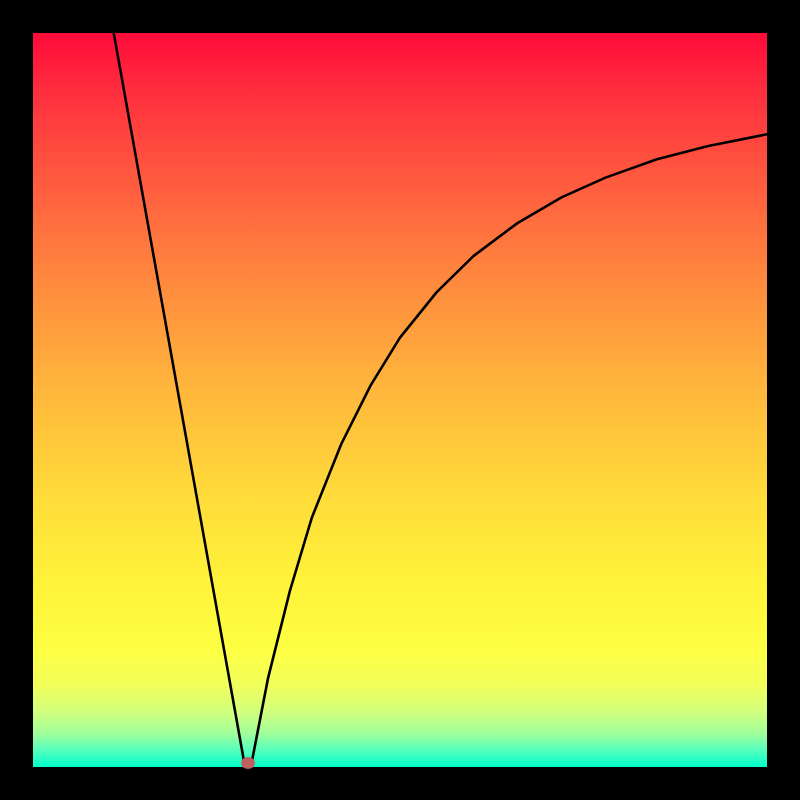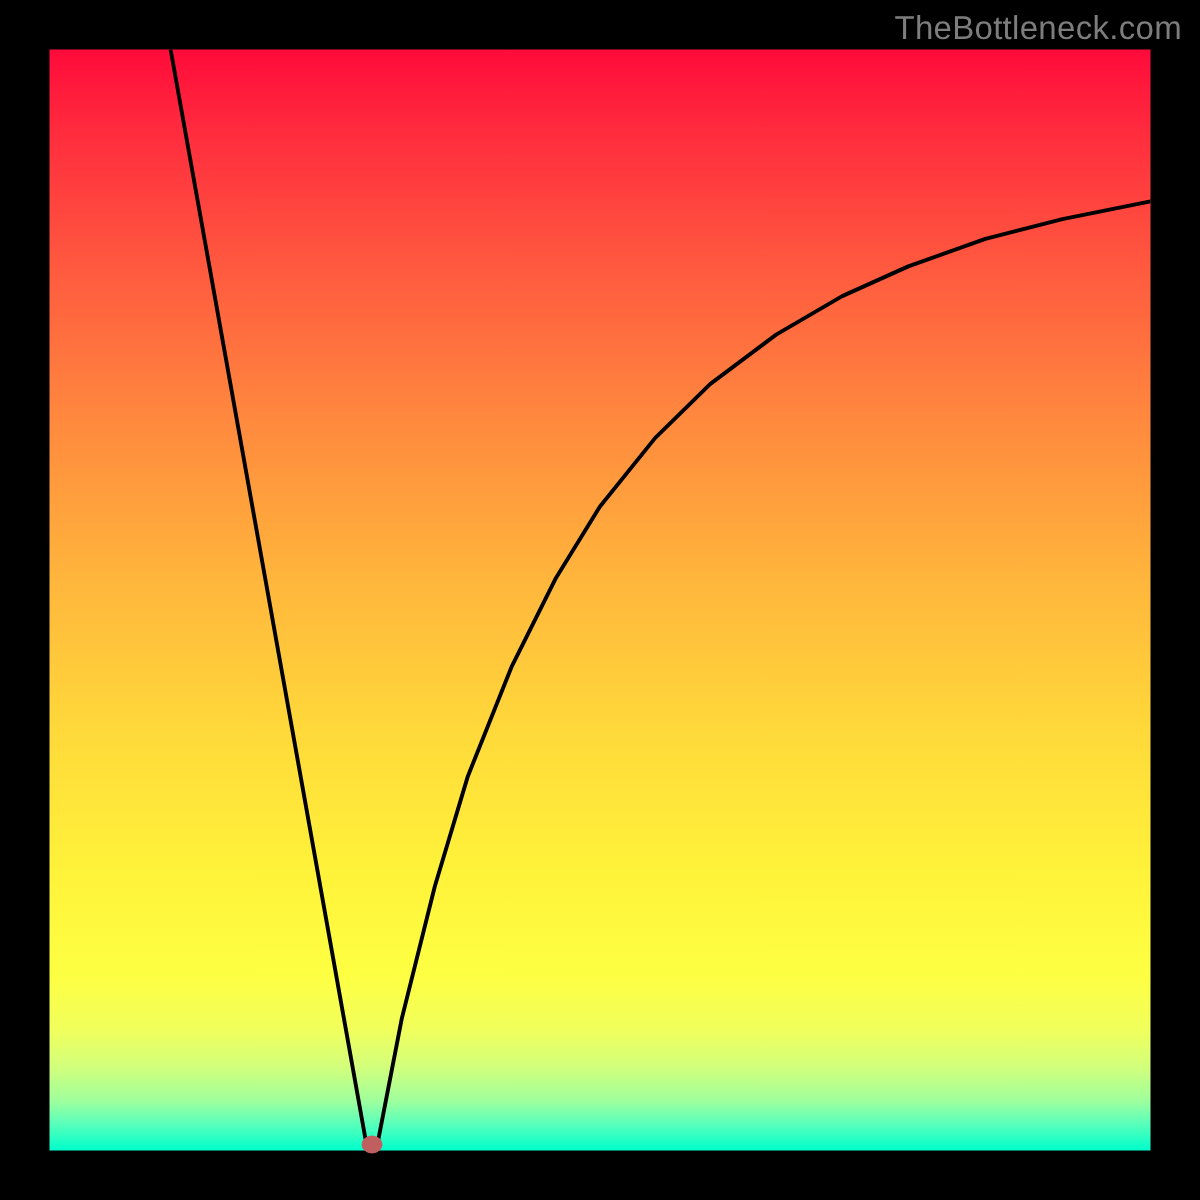--- a/index.html
+++ b/index.html
@@ -87,14 +87,13 @@
                L 528.48 164.43
                L 572.52 144.60
                L 623.90 126.24
                L 675.28 113.03
                L 734.00 101.29" fill="none" stroke="#000" stroke-width="2.6" stroke-linejoin="round" stroke-linecap="round"></path>
     </svg>
 
     <div class="marker" style="left:215.06px; top:730.33px;"></div>
   </div>
 
-  <div class="watermark">TheBottleneck.com</div>
 </div>
 
 </body></html>

